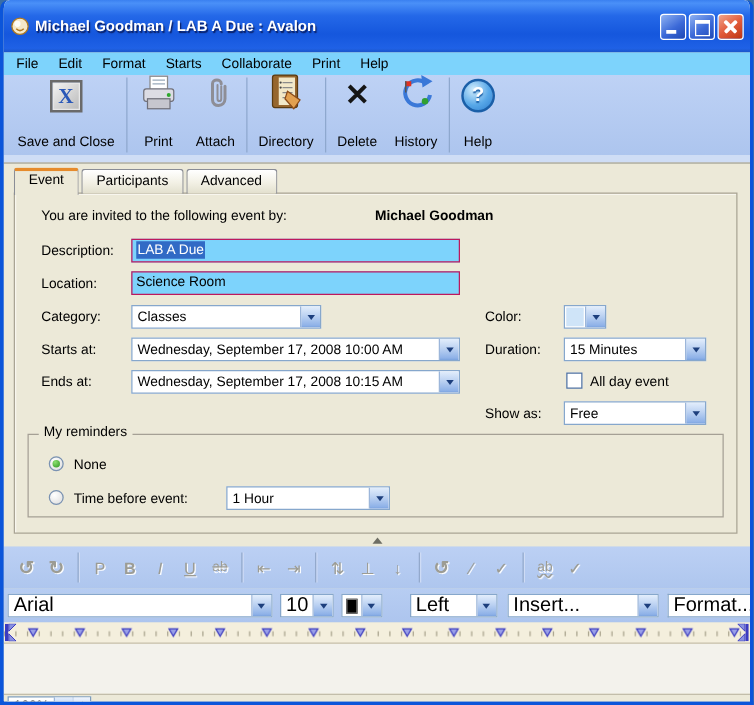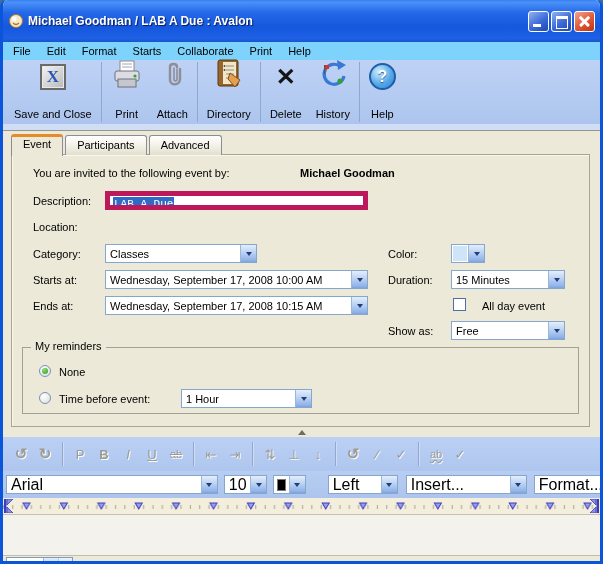--- a/index.html
+++ b/index.html
@@ -43,21 +43,21 @@
   .toolbar-strip { height:6px; background:#cfddf5; }
   .toolbar-edge { height:1px; background:#98968a; }
   
   .form-area { position:relative; height:306px; background:#ece9d8; font-size:11px; }
   .tabs { position:absolute; left:8px; top:4px; z-index:3; display:flex; }
   .tab { height:20px; line-height:18px; padding:0 11px; margin-right:2px; font-size:11px;
          background:linear-gradient(#ffffff,#f2f0e4 55%,#e2dfcd); border:1px solid #8a8d96; border-bottom:none; border-radius:3px 3px 0 0; }
   .tab.active { background:#ece9d8; border-top:3px solid #e68b2c; line-height:15px; height:22px; margin-top:-1px; position:relative; }
   .tab-panel { position:absolute; left:8px; top:23px; width:579px; height:273px; border:1px solid #a9a494; background:#ece9d8; box-shadow:inset 1px 1px 0 #f8f6ee; }
   .flabel { position:absolute; color:#000; white-space:nowrap; }
-  .finput { position:absolute; height:19px; background:#ffffff; border:5px solid #be185d; padding:2px 3px; color:#000; white-space:nowrap; overflow:hidden;font-family:Liberation Mono, monospace; }
+  .finput { position:absolute; height:19px; background:#7dd3fc; border:1px solid #be185d; padding:2px 3px; color:#000; white-space:nowrap; overflow:hidden; }
   .hl { background:#316ac5; color:#fff; padding:1px 1px; }
   .combo { position:absolute; height:19px; background:#fff; border:1px solid #86a7cc; display:flex; align-items:center; overflow:hidden; }
   .combo .val { padding:0 4px; flex:1; white-space:nowrap; overflow:hidden; }
   .combo .arrowbtn { width:16px; align-self:stretch; flex:none; border-left:1px solid #9cb6da;
       background:linear-gradient(#e3eefc,#bcd2f2 45%,#8fb2e8 90%,#7aa2de); display:flex; align-items:center; justify-content:center; }
   .combo .arrowbtn::after { content:""; border:3.5px solid transparent; border-top:4.5px solid #1d3f7d; margin-top:4px; }
   .combo.colorpick .val { background:#cfe4f8; align-self:stretch; margin:1px; }
   .org-icon { position:absolute; width:9px; height:13px; }
   .org-icon .head { width:5px; height:5px; border-radius:50%; background:#1f7a1f; margin:0 auto; }
   .org-icon .bodyp { width:7px; height:6px; background:#2a8a2a; margin:1px auto 0; clip-path:polygon(50% 0,100% 100%,0 100%); }
@@ -210,20 +210,21 @@
     <div class="tab-panel"></div>
 
     <span class="flabel" style="left:30px; top:36px;">You are invited to the following event by:</span>
     <span class="org-icon" style="left:284px; top:35px;"><span class="head"></span><span class="bodyp"></span></span>
     <span class="org-name" style="left:297px; top:36px;">Michael Goodman</span>
 
     <span class="flabel" style="left:30px; top:64px;">Description:</span>
     <div class="finput" style="left:102px; top:60px; width:263px;"><span class="hl">LAB A Due</span></div>
 
     <span class="flabel" style="left:30px; top:90px;">Location:</span>
+    <div class="finput" style="left:102px; top:86px; width:263px;"><span>Science Room</span></div>
 
     <span class="flabel" style="left:30px; top:117px;">Category:</span>
     <div class="combo" style="left:102px; top:113px; width:152px;">
       <span class="val">Classes</span>
         <span class="arrowbtn"></span>
     </div>
     <span class="flabel" style="left:385px; top:117px;">Color:</span>
     <div class="combo colorpick" style="left:448px; top:113px; width:34px;">
       <span class="val"></span>
         <span class="arrowbtn"></span>
@@ -239,21 +240,21 @@
       <span class="val">15 Minutes</span>
         <span class="arrowbtn"></span>
     </div>
 
     <span class="flabel" style="left:30px; top:169px;">Ends at:</span>
     <div class="combo" style="left:102px; top:165px; width:263px;">
       <span class="val">Wednesday, September 17, 2008 10:15 AM</span>
         <span class="arrowbtn"></span>
     </div>
     <span class="checkbox" style="left:450px; top:167px;"></span>
-    <span class="flabel" style="left:479px; top:169px;">All day event</span>
+    <span class="flabel" style="left:469px; top:169px;">All day event</span>
 
     <span class="flabel" style="left:385px; top:194px;">Show as:</span>
     <div class="combo" style="left:448px; top:190px; width:114px;">
       <span class="val">Free</span>
         <span class="arrowbtn"></span>
     </div>
 
     <div class="grpbox">
       <span class="legend">My reminders</span>
       <span class="radio sel" style="left:16px; top:17px;"></span>

